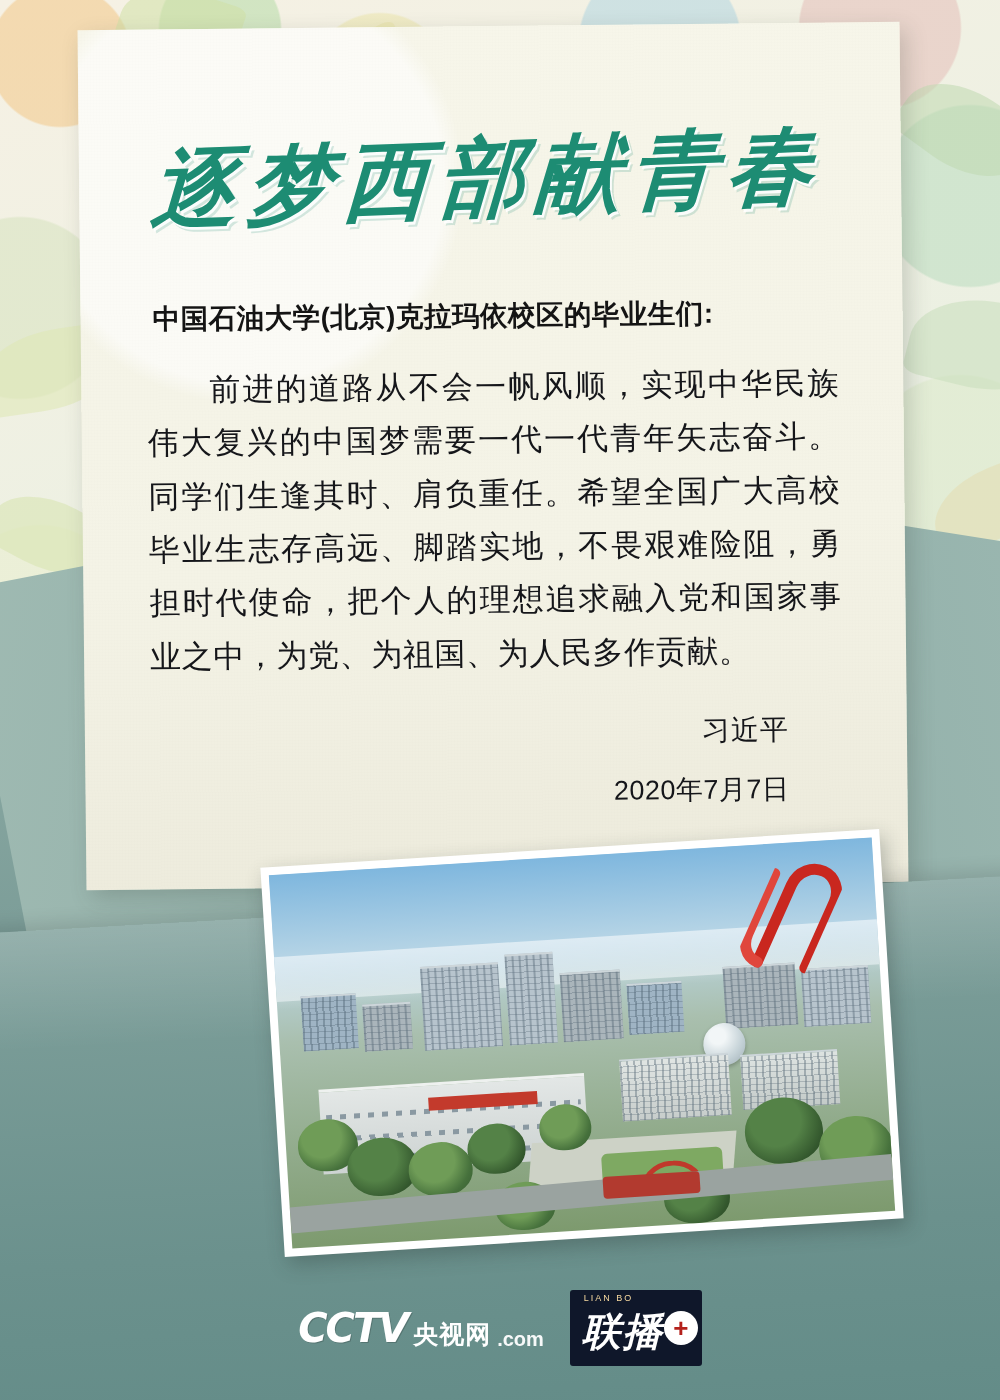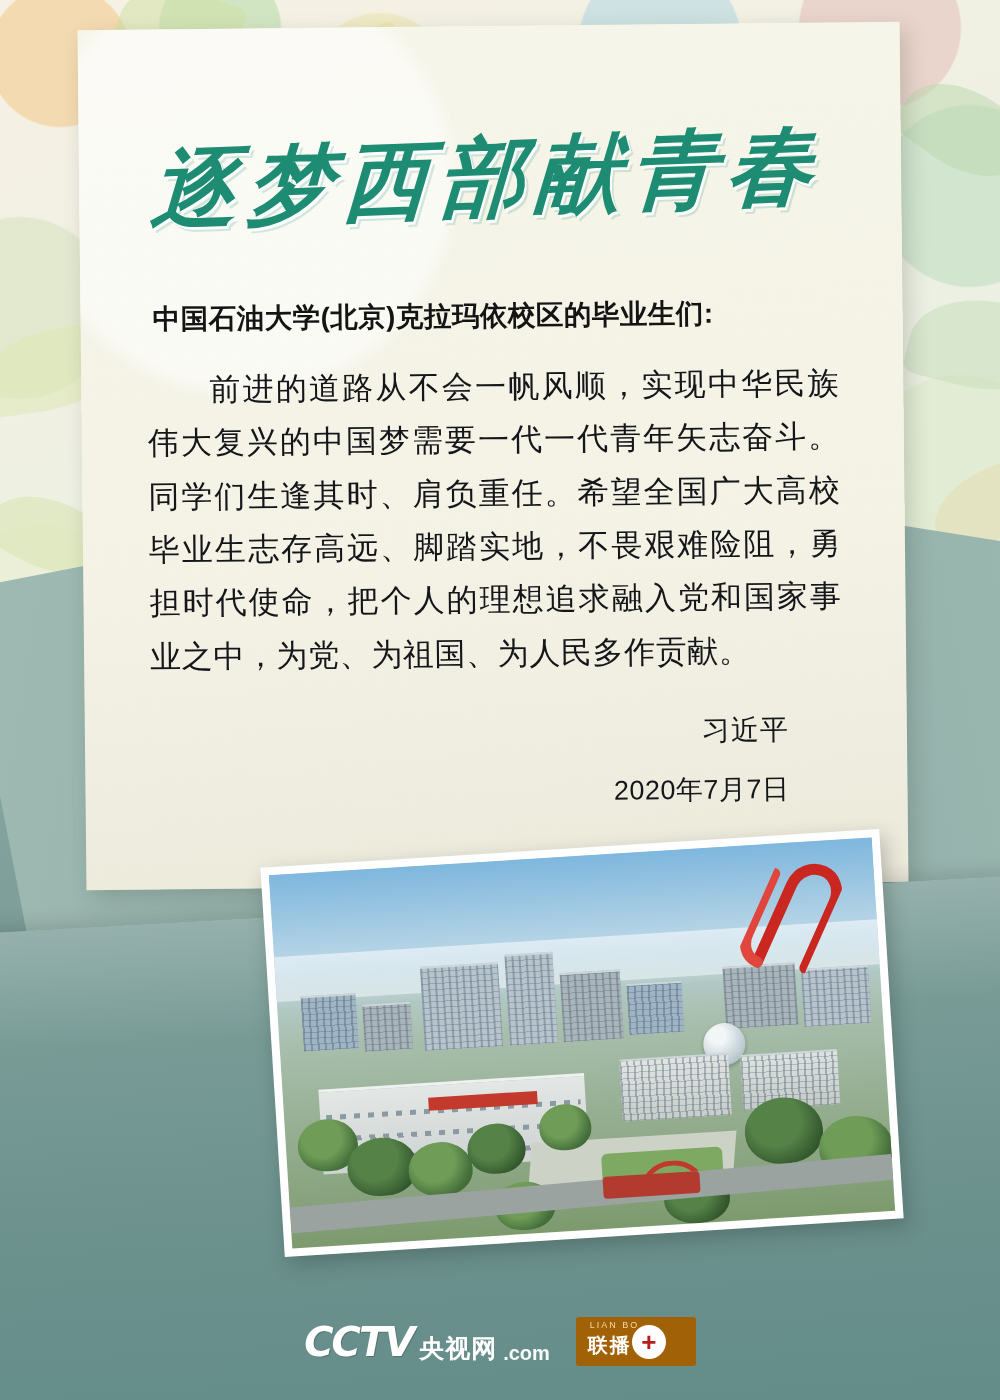--- a/index.html
+++ b/index.html
@@ -322,36 +322,37 @@
   }
   .cctv-com {
     font-size: 20px;
     opacity: .95;
   }
   .lianbo {
     position: relative;
     display: flex;
     align-items: center;
     gap: 0;
-    background: #a16207;
-    padding: 7px 30px 7px 12px;
+    background: #0f172a;
+    padding: 7px 4px 7px 12px;
     border-radius: 3px;
     color: #fff;
   }
   .lianbo .en {
     position: absolute;
     top: 3px; left: 14px;
     font-size: 9px;
     letter-spacing: 2px;
     color: #f7d9a0;
   }
   .lianbo .cn {
-    font-size: 20px;
+    font-size: 39px;
     font-weight: bold;
     letter-spacing: 2px;
+    font-style: italic;
     padding-top: 8px;
   }
   .lianbo-plus {
     width: 34px; height: 34px;
     border-radius: 50%;
     background: #fff;
     color: #b4211c;
     font-size: 26px;
     font-weight: bold;
     display: flex;

